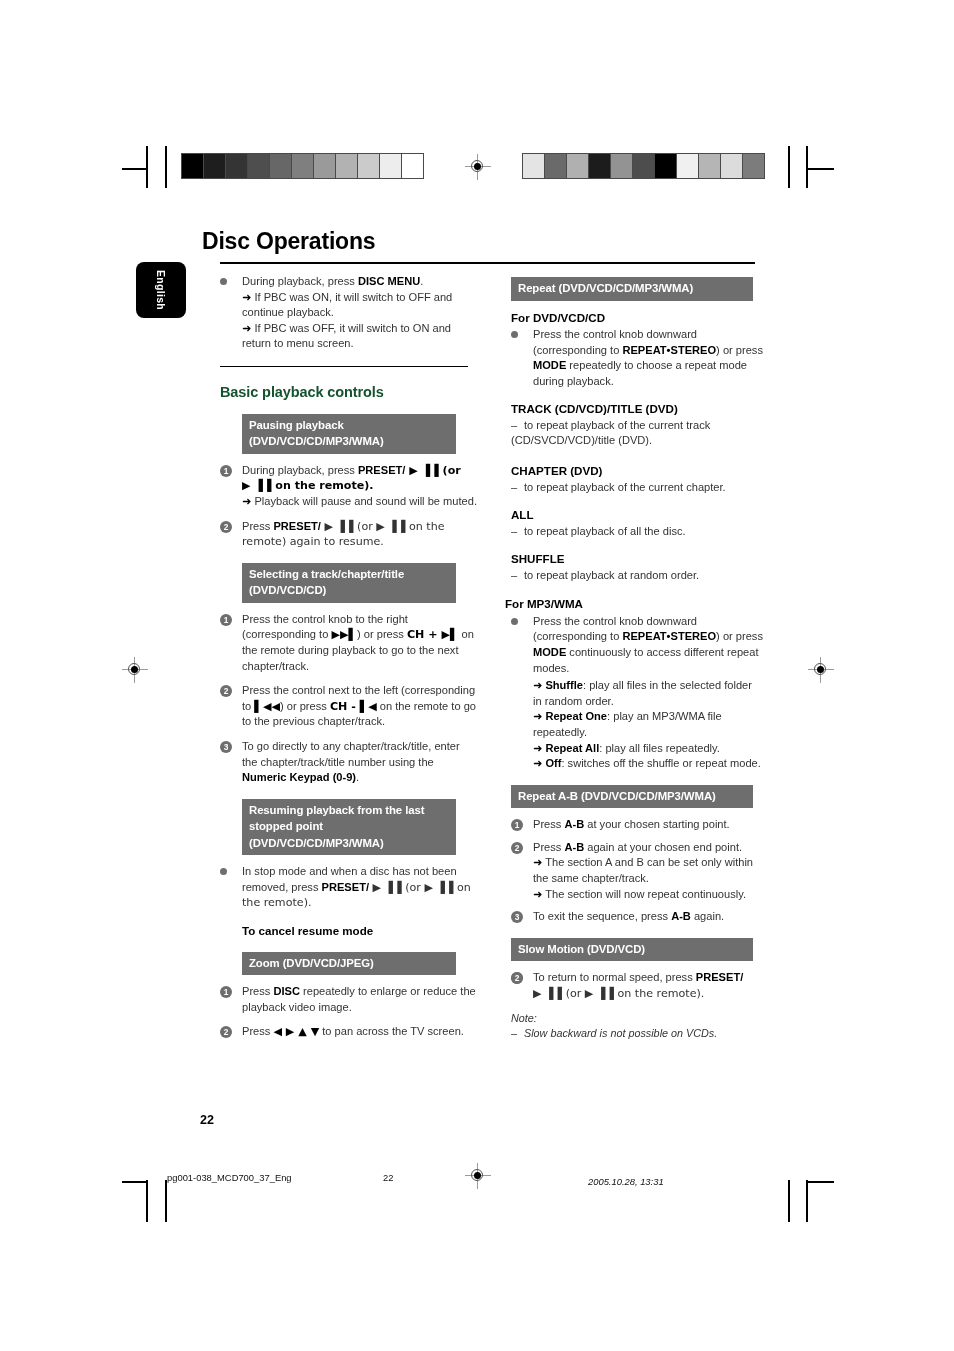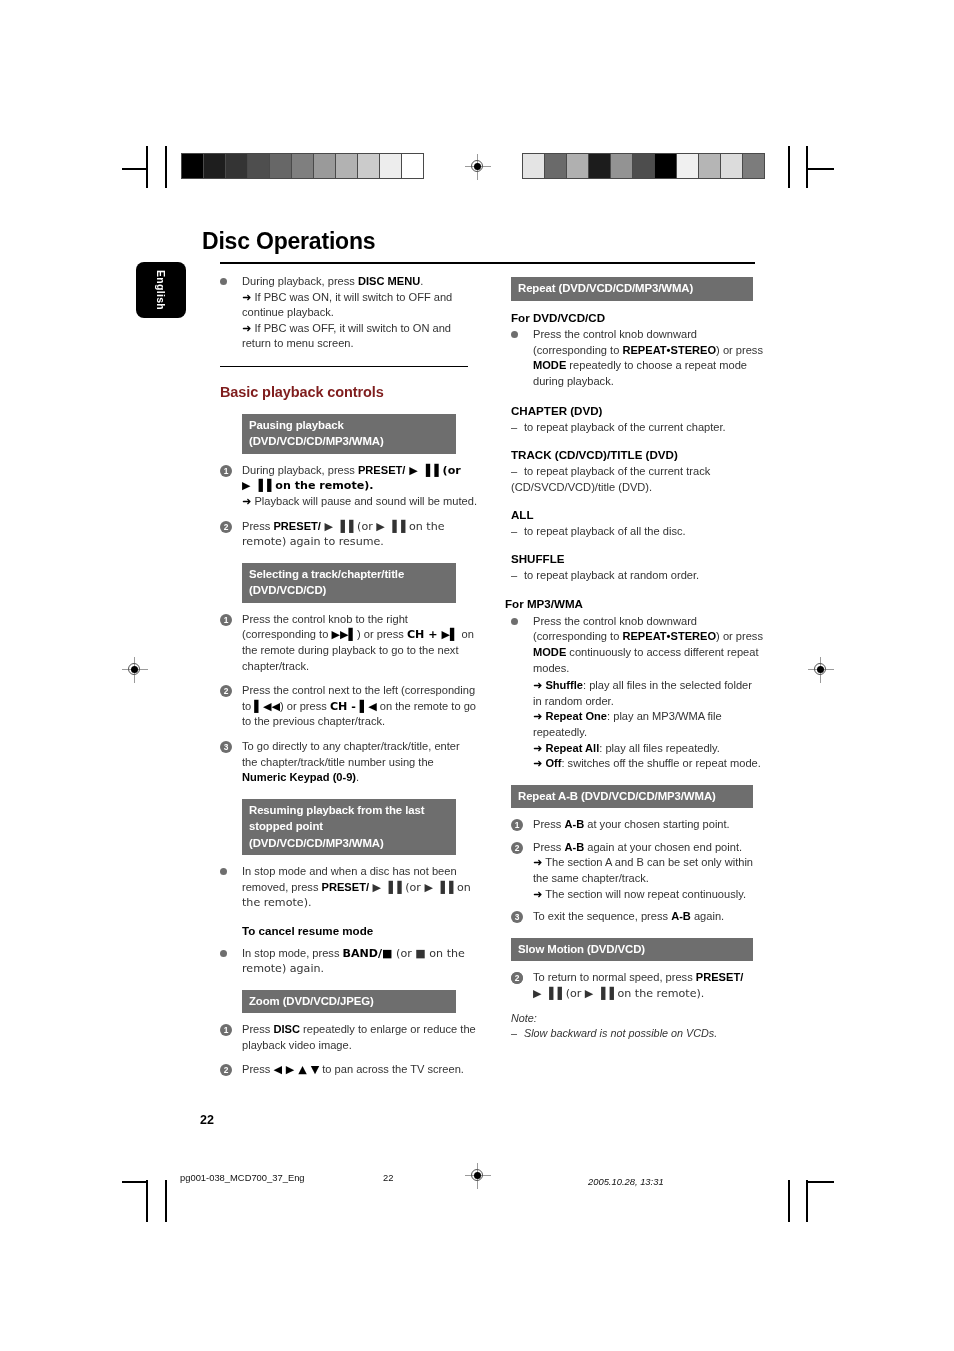--- a/index.html
+++ b/index.html
@@ -131,21 +131,21 @@
     font-weight: bold;
     color: #000;
     font-size: 11.6px;
     line-height: 15.5px;
     margin: 12px 0 1px 0;
   }
   .sec-head.indent { margin-left: 22px; }
 
   .h2 {
     font-weight: bold;
-    color: #7f1d1d;
+    color: #14532d;
     font-size: 14.5px;
     margin: 18px 0 4px 0;
     letter-spacing: -0.1px;
   }
   .h2-rule {
     height: 1.3px;
     background: #000;
     margin: 14px 0 0 0;
     width: 248px;
   }
@@ -353,26 +353,20 @@
 
   <div class="item">
     <span class="marker"><span class="bullet-dot"></span></span>
     <div>
       <span>In stop mode and when a disc has not been removed, press </span><b>PRESET/</b><span class="glyph"> ▶ ▐▐ (or  ▶ ▐▐ on the remote).</span>
     </div>
   </div>
 
   <div class="sec-head indent">To cancel resume mode</div>
 
-  <div class="item" style="margin-top:7px;">
-    <span class="marker"><span class="bullet-dot"></span></span>
-    <div>
-      <span>In stop mode, press </span><b class="glyph">BAND/■</b><span class="glyph"> (or ■ on the remote) again.</span>
-    </div>
-  </div>
 
   <div class="banner">Zoom (DVD/VCD/JPEG)</div>
 
 
   <div class="item">
     <span class="marker"><span class="numdot">1</span></span>
     <div>
       <span>Press </span><b>DISC</b><span> repeatedly to enlarge or reduce the playback video image.</span>
     </div>
   </div>
@@ -390,30 +384,30 @@
 
   <div class="banner" style="margin-top:0;">Repeat (DVD/VCD/CD/MP3/WMA)</div>
 
   <div class="sec-head" style="margin-top:2px; margin-left:6px;">For DVD/VCD/CD</div>
 
   <div class="item" style="padding-left:28px; margin-top:2px;">
     <span class="marker" style="left:6px;"><span class="bullet-dot"></span></span>
     <div>
       <span>Press the control knob downward (corresponding to </span><b>REPEAT•STEREO</b><span>) or press </span><b>MODE</b><span> repeatedly to choose a repeat mode during playback.</span>
     </div>
+  </div>
+
+  <div style="margin-left:6px; margin-top:12px;">
+    <div class="sec-head" style="margin-top:0;">TRACK (CD/VCD)/TITLE (DVD)</div>
+    <div class="dash-line"><span class="dsh">–</span><span>to repeat playback of the current track (CD/SVCD/VCD)/title (DVD).</span></div>
   </div>
 
   <div style="margin-left:6px; margin-top:14px;">
     <div class="sec-head" style="margin-top:0;">CHAPTER (DVD)</div>
     <div class="dash-line"><span class="dsh">–</span><span>to repeat playback of the current chapter.</span></div>
-  </div>
-
-  <div style="margin-left:6px; margin-top:12px;">
-    <div class="sec-head" style="margin-top:0;">TRACK (CD/VCD)/TITLE (DVD)</div>
-    <div class="dash-line"><span class="dsh">–</span><span>to repeat playback of the current track (CD/SVCD/VCD)/title (DVD).</span></div>
   </div>
 
   <div style="margin-left:6px; margin-top:12px;">
     <div class="sec-head" style="margin-top:0;">ALL</div>
     <div class="dash-line"><span class="dsh">–</span><span>to repeat playback of all the disc.</span></div>
   </div>
 
   <div style="margin-left:6px; margin-top:12px;">
     <div class="sec-head" style="margin-top:0;">SHUFFLE</div>
     <div class="dash-line"><span class="dsh">–</span><span>to repeat playback at random order.</span></div>
@@ -472,15 +466,15 @@
 
   <div class="note-block" style="padding-left:6px;">
     <div class="note-label">Note:</div>
     <div class="dash-line"><span class="dsh">–</span><span>Slow backward is not possible on VCDs.</span></div>
   </div>
 
 </div>
 
 <div class="page-num">22</div>
 
-<div class="footer-text" style="left:180px; top:1172px;">pg001-038_MCD700_37_Eng</div>
+<div class="footer-text" style="left:167px; top:1172px;">pg001-038_MCD700_37_Eng</div>
 <div class="footer-text" style="left:383px; top:1172px;">22</div>
 <div class="footer-text" style="left:588px; top:1176px;font-style:italic;">2005.10.28, 13:31</div>
 
 </body></html>

